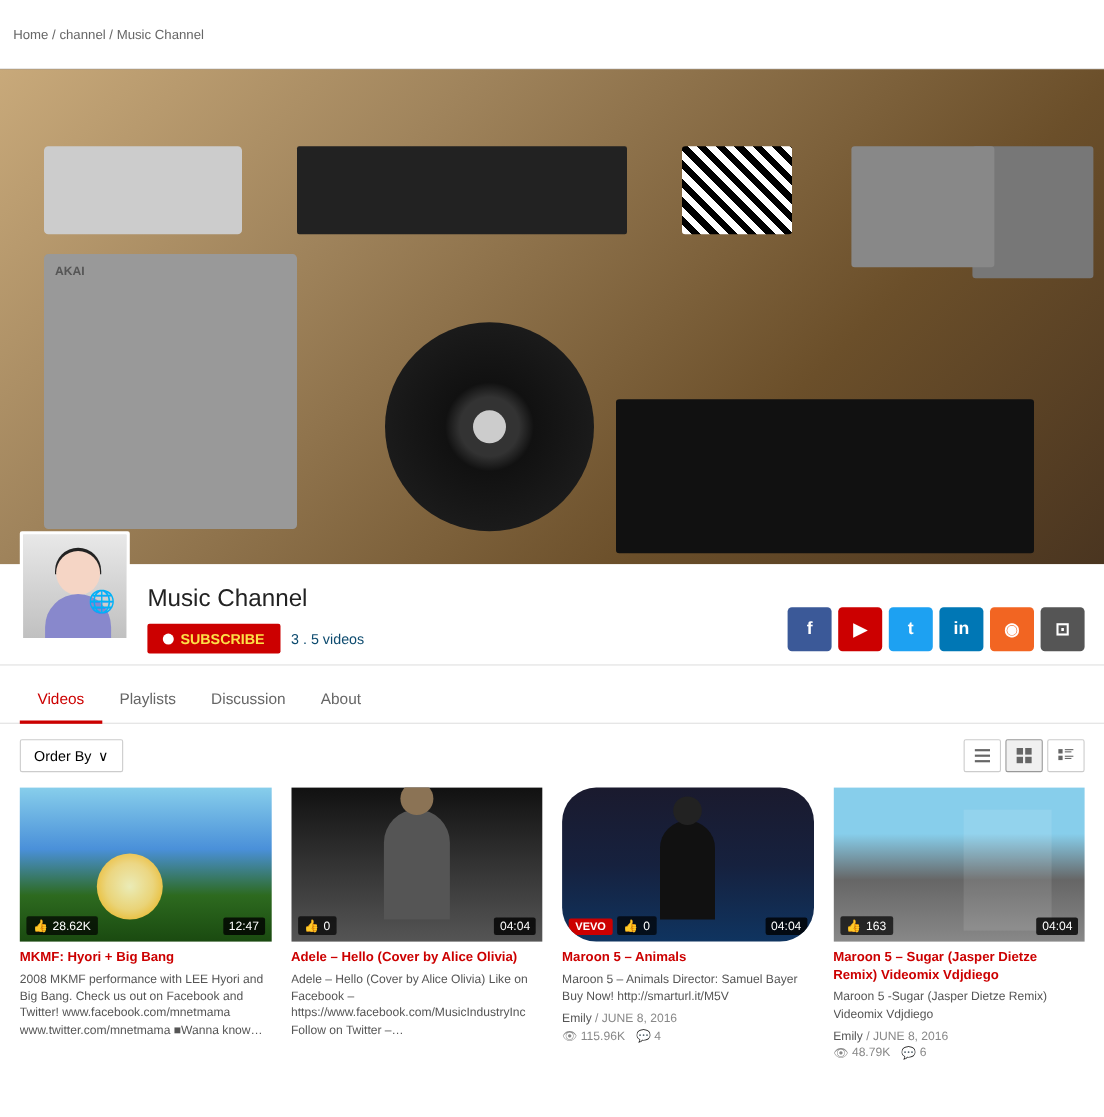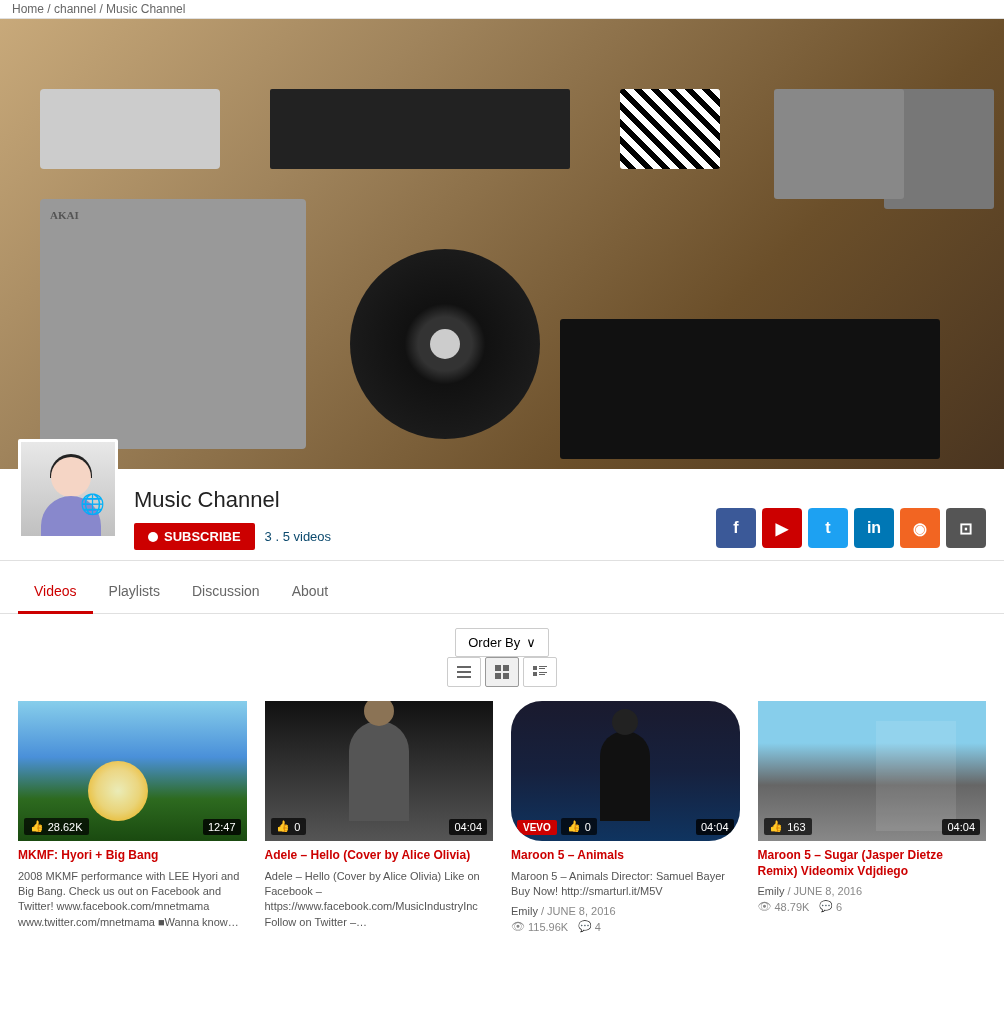--- a/index.html
+++ b/index.html
@@ -1,20 +1,20 @@
 <!DOCTYPE html>
 <html><head>
   <meta charset="utf-8">
   <style>
     * { box-sizing: border-box; margin: 0; padding: 0; }
     body { font-family: Arial, sans-serif; font-size: 13px; color: #333; background: #fff; width: 1004px; }
 
     
     .breadcrumb {
-      padding: 2px 12px;
+      padding: 24px 12px;
       font-size: 12px;
       color: #666;
       border-bottom: 1px solid #e0e0e0;
     }
 
     
     .banner {
       width: 100%;
       height: 450px;
       background: #8B7355;
@@ -31,21 +31,21 @@
     .instrument {
       position: absolute;
       border-radius: 2px;
     }
     
     .inst-1 { top: 70px; left: 40px; width: 180px; height: 80px; background: #ccc; border-radius: 4px; }
     .inst-2 { top: 70px; left: 270px; width: 300px; height: 80px; background: #222; border-radius: 2px; }
     .inst-3 { top: 70px; right: 100px; width: 130px; height: 110px; background: #888; border-radius: 3px; }
     .inst-vinyl { top: 230px; left: 350px; width: 190px; height: 190px; border-radius: 50%; background: radial-gradient(circle, #333 20%, #111 30%, #222 100%); }
     .inst-vinyl-center { position: absolute; top: 80px; left: 80px; width: 30px; height: 30px; border-radius: 50%; background: #ccc; }
-    .inst-4 { top: 180px; left: 40px; width: 266px; height: 250px; background: #999; border-radius: 4px; font-family: Liberation Serif, serif; }
+    .inst-4 { top: 168px; left: 40px; width: 230px; height: 250px; background: #999; border-radius: 4px; }
     .inst-5 { top: 300px; left: 560px; width: 380px; height: 140px; background: #111; border-radius: 3px; }
     .inst-6 { top: 70px; right: 10px; width: 110px; height: 120px; background: #777; border-radius: 3px; }
     .zebra { position: absolute; top: 70px; left: 620px; width: 100px; height: 80px; background: repeating-linear-gradient(45deg, #fff 0px, #fff 6px, #000 6px, #000 12px); border-radius: 3px; }
 
     
     .channel-bar {
       display: flex;
       align-items: flex-start;
       padding: 10px 18px 10px 18px;
       background: #fff;
@@ -113,21 +113,21 @@
     }
     .channel-subscribe-row {
       display: flex;
       align-items: center;
       gap: 10px;
     }
     .subscribe-btn {
       display: flex;
       align-items: center;
       background: #cc0000;
-      color: #ffffff;
+      color: #fde047;
       border: none;
       padding: 6px 14px;
       border-radius: 2px;
       font-size: 13px;
       font-weight: bold;
       cursor: pointer;
       gap: 6px;
     }
     .subscribe-dot {
       width: 10px;
@@ -184,23 +184,21 @@
     }
     .tab.active {
       color: #cc0000;
       border-bottom: 3px solid #cc0000;
     }
 
     
     .toolbar {
       display: flex;
       justify-content: space-between;
-      align-items: center;
       padding: 14px 18px;
-      flex-direction: column;
     }
     .order-btn {
       border: 1px solid #ccc;
       background: #fff;
       padding: 6px 12px;
       border-radius: 2px;
       font-size: 13px;
       cursor: pointer;
       display: flex;
       align-items: center;
@@ -546,20 +544,21 @@
   <div class="video-card">
     <div class="video-thumb thumb-4">
       <div class="car-person"></div>
       <div class="thumb-likes">
         <span class="like-thumb">👍</span>
         <span>163</span>
       </div>
       <div class="thumb-duration">04:04</div>
     </div>
     <div class="video-title">Maroon 5 – Sugar (Jasper Dietze Remix) Videomix Vdjdiego</div>
+    <div class="video-desc">Maroon 5 -Sugar (Jasper Dietze Remix) Videomix Vdjdiego</div>
     <div class="video-meta">
       <span class="author">Emily</span> / <span>JUNE 8, 2016</span>
     </div>
     <div class="video-stats">
       <div class="stat-item">
         <span>👁</span>
           <span>48.79K</span>
       </div>
       <div class="stat-item">
         <span>💬</span>

